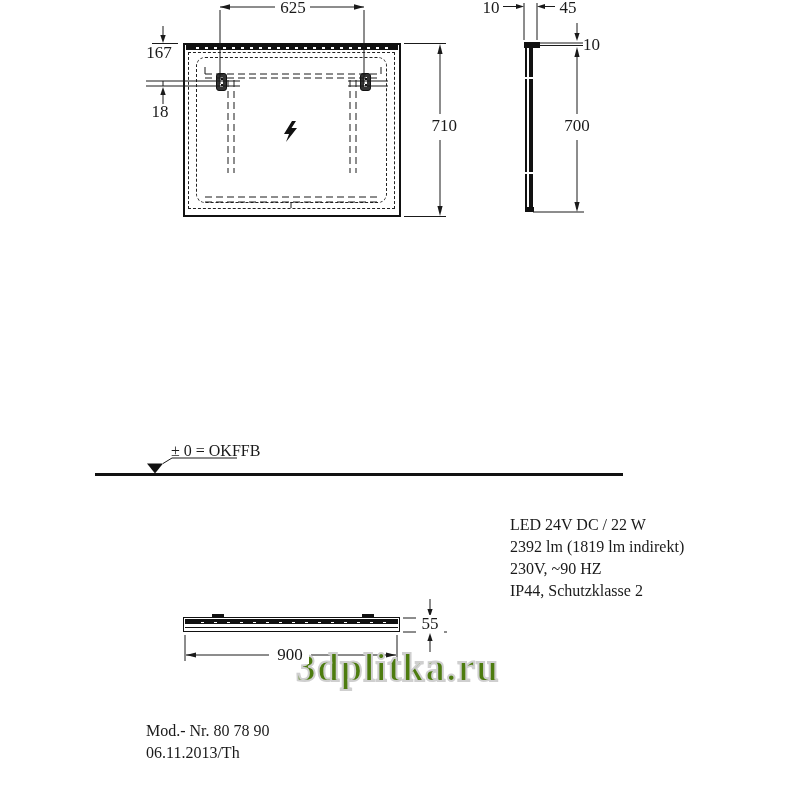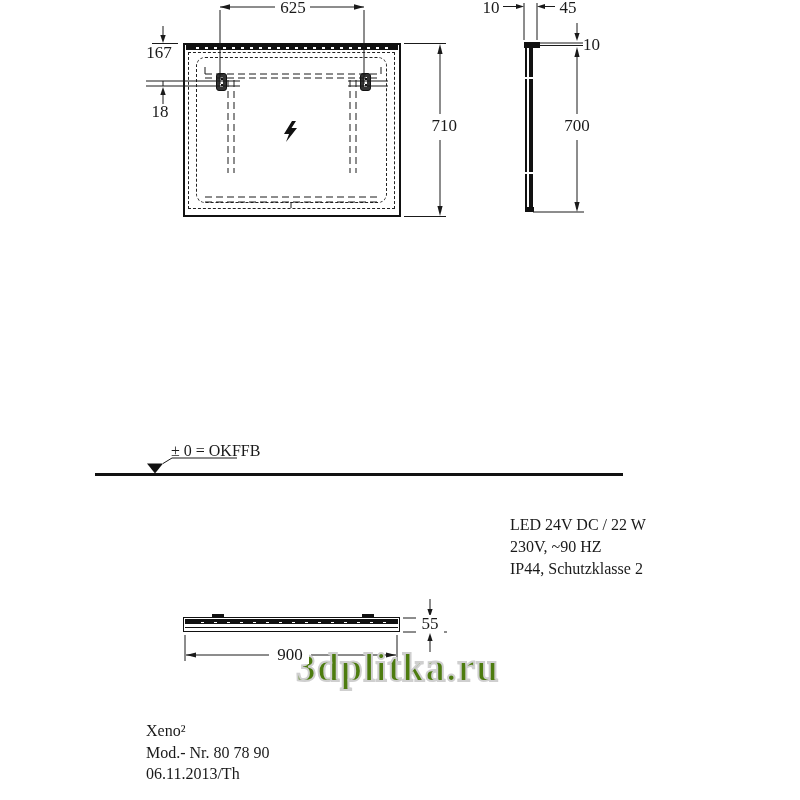--- a/index.html
+++ b/index.html
@@ -186,25 +186,25 @@
   <div class="abs dim nobg" style="left:479px;top:-1px;width:24px;">10</div>
   <div class="abs dim nobg" style="left:554px;top:-1px;width:28px;">45</div>
   <div class="abs dim nobg" style="left:583px;top:36px;width:26px;text-align:left;">10</div>
   <div class="abs dim" style="left:560px;top:117px;width:34px;">700</div>
   <div class="abs dim" style="left:416px;top:615px;width:28px;">55</div>
   <div class="abs dim" style="left:271px;top:646px;width:38px;">900</div>
   <div class="abs small-label" style="left:171px;top:444px;width:66px;">± 0 = OKFFB</div>
 
   <div class="abs specs">
     <div>LED 24V DC / 22 W</div>
+    <div>2392 lm (1819 lm indirekt)</div>
     <div>230V, ~90 HZ</div>
     <div>IP44, Schutzklasse 2</div>
   </div>
 
   <div class="abs product">
-    <div>Xeno²</div>
     <div>Mod.- Nr. 80 78 90</div>
     <div>06.11.2013/Th</div>
   </div>
 
   <div class="abs watermark">3dplitka.ru</div>
 
 </div>
 
 </body></html>

